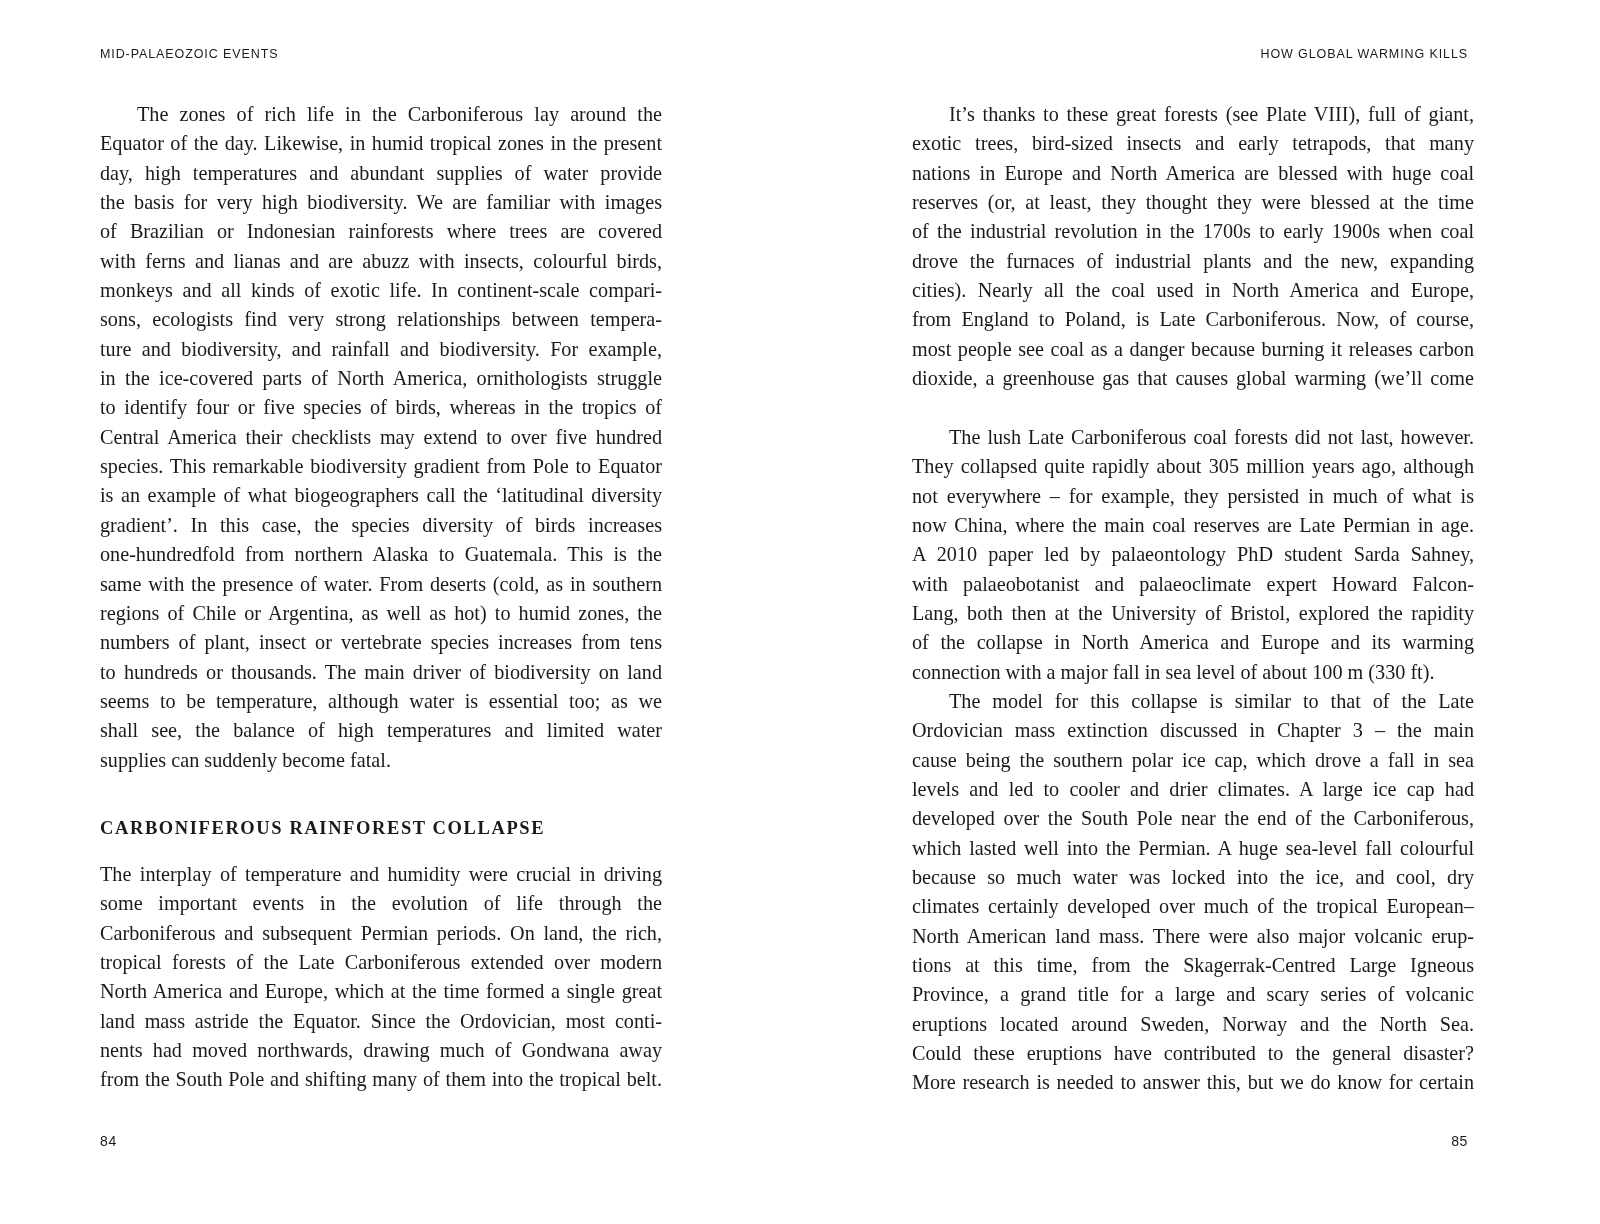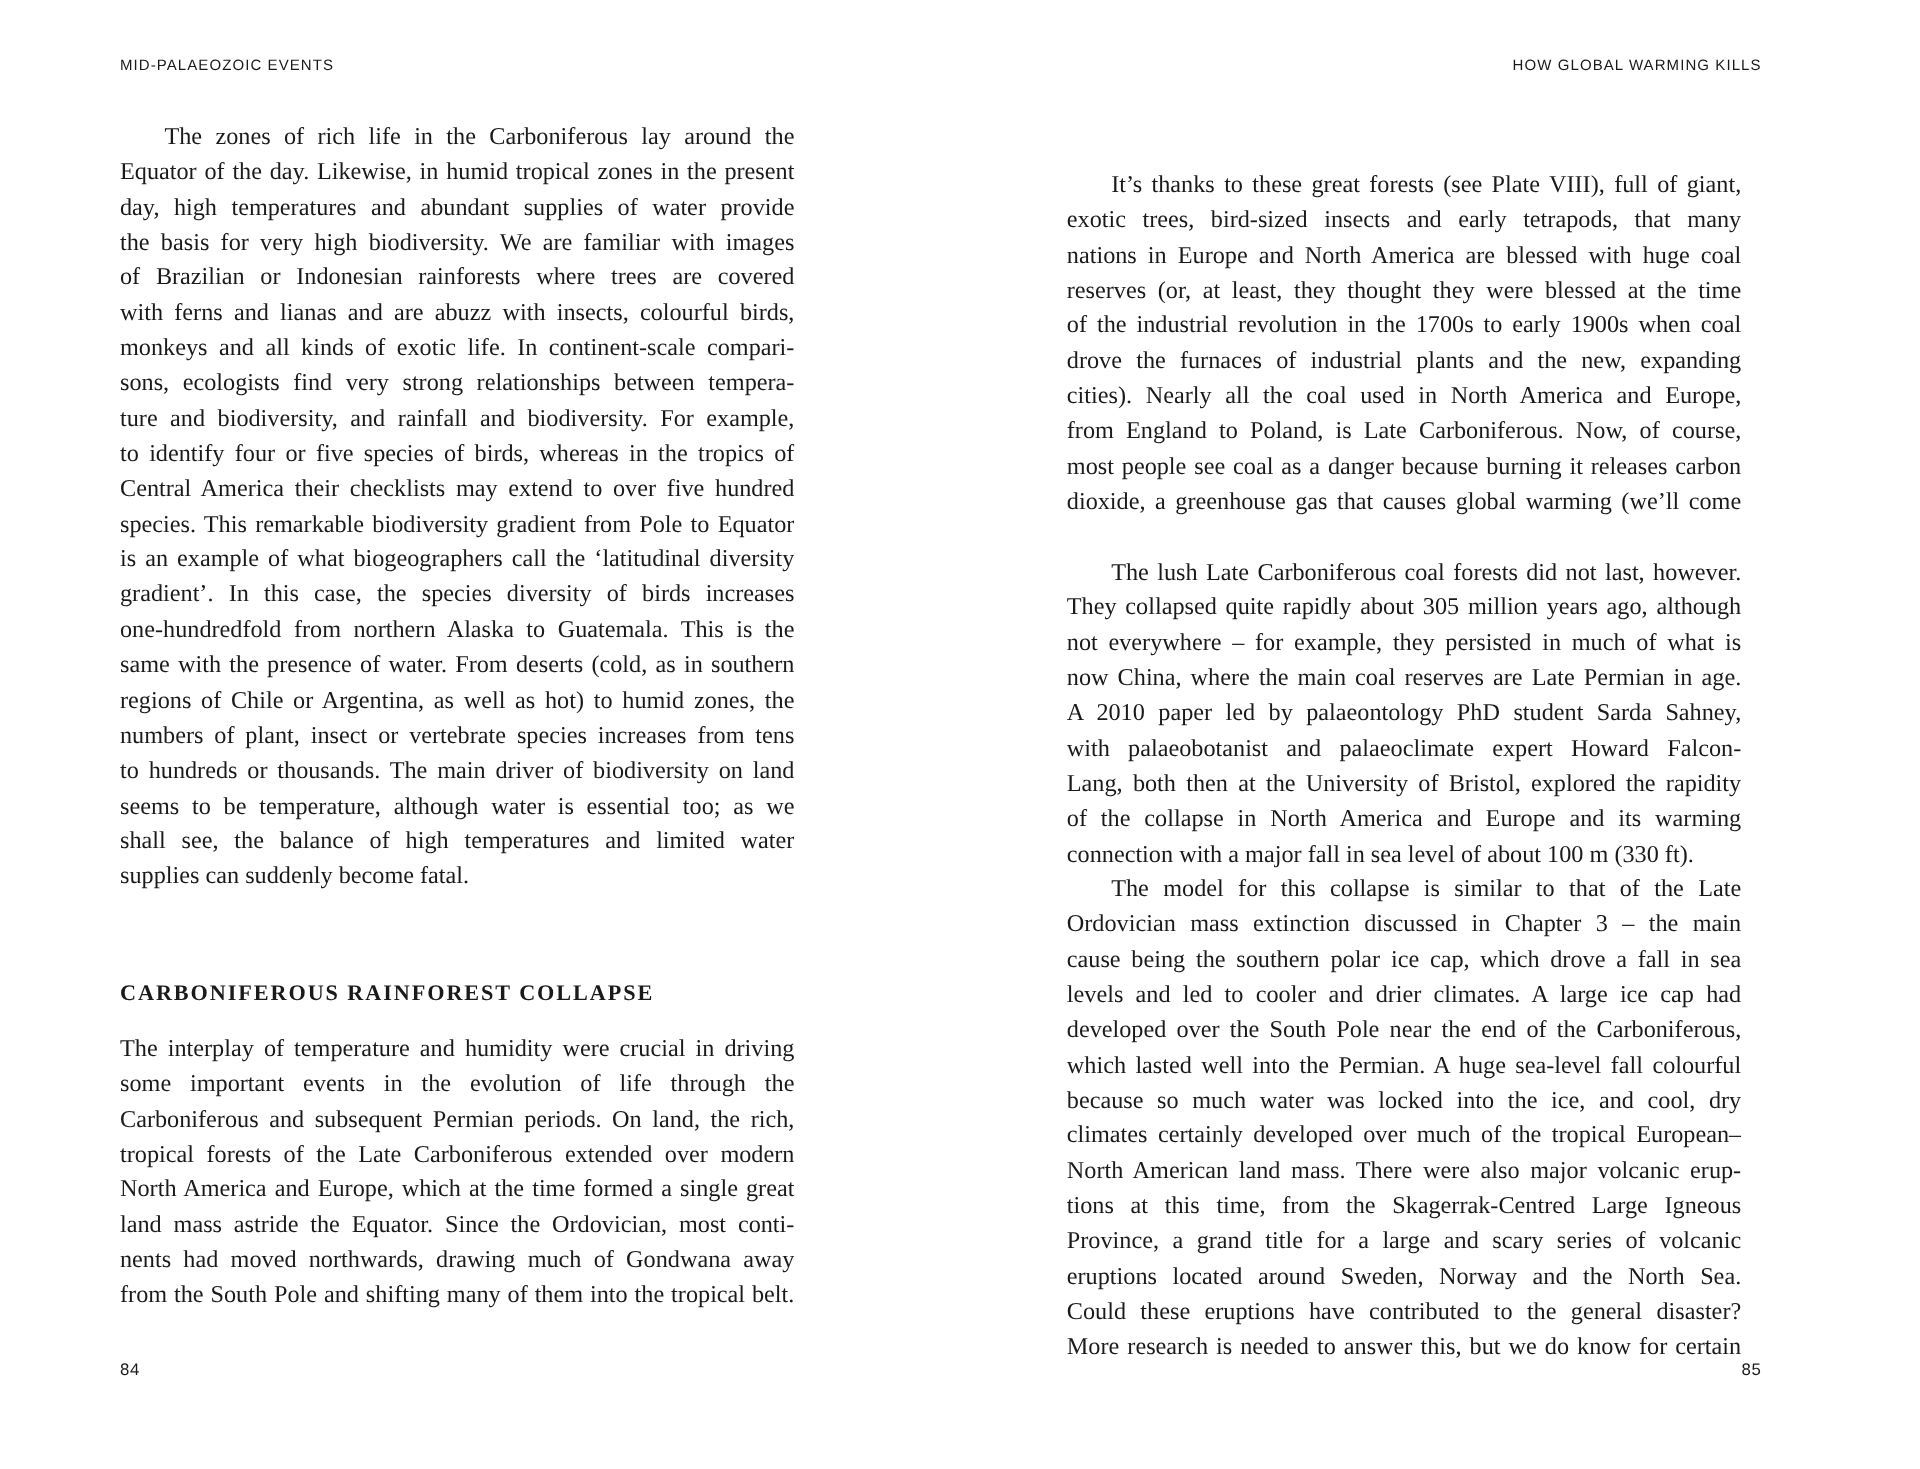--- a/index.html
+++ b/index.html
@@ -16,21 +16,21 @@
   .right .running-head { right: 132px; text-align: left; }
   .folio {
     position: absolute; top: 1133px;
     font-family: "Liberation Sans", sans-serif;
     font-size: 14px; letter-spacing: 0.6px; color: #1a1a1a;
   }
   .left .folio { left: 100px; }
   .right .folio { right: 132px; margin-left: 42px; }
   .col { position: absolute; width: 562px; }
   .left .col { left: 100px; }
-  .right .col { left: 89px; margin-top: 40px; }
+  .right .col { left: 112px; }
   .line {
     font-family: "Liberation Serif", serif;
     font-size: 20.2px;
     line-height: 29.35px;
     height: 29.35px;
     white-space: nowrap;
     text-align: justify;
     text-align-last: justify;
     overflow: hidden;
   }
@@ -54,20 +54,21 @@
   <div class="col" style="top:100px">
       <div class="line indent">The zones of rich life in the Carboniferous lay around the</div>
       <div class="line">Equator of the day. Likewise, in humid tropical zones in the present</div>
       <div class="line">day, high temperatures and abundant supplies of water provide</div>
       <div class="line">the basis for very high biodiversity. We are familiar with images</div>
       <div class="line">of Brazilian or Indonesian rainforests where trees are covered</div>
       <div class="line">with ferns and lianas and are abuzz with insects, colourful birds,</div>
       <div class="line">monkeys and all kinds of exotic life. In continent-scale compari-</div>
       <div class="line">sons, ecologists find very strong relationships between tempera-</div>
       <div class="line">ture and biodiversity, and rainfall and biodiversity. For example,</div>
+      <div class="line">in the ice-covered parts of North America, ornithologists struggle</div>
       <div class="line">to identify four or five species of birds, whereas in the tropics of</div>
       <div class="line">Central America their checklists may extend to over five hundred</div>
       <div class="line">species. This remarkable biodiversity gradient from Pole to Equator</div>
       <div class="line">is an example of what biogeographers call the ‘latitudinal diversity</div>
       <div class="line">gradient’. In this case, the species diversity of birds increases</div>
       <div class="line">one-hundredfold from northern Alaska to Guatemala. This is the</div>
       <div class="line">same with the presence of water. From deserts (cold, as in southern</div>
       <div class="line">regions of Chile or Argentina, as well as hot) to humid zones, the</div>
       <div class="line">numbers of plant, insect or vertebrate species increases from tens</div>
       <div class="line">to hundreds or thousands. The main driver of biodiversity on land</div>

